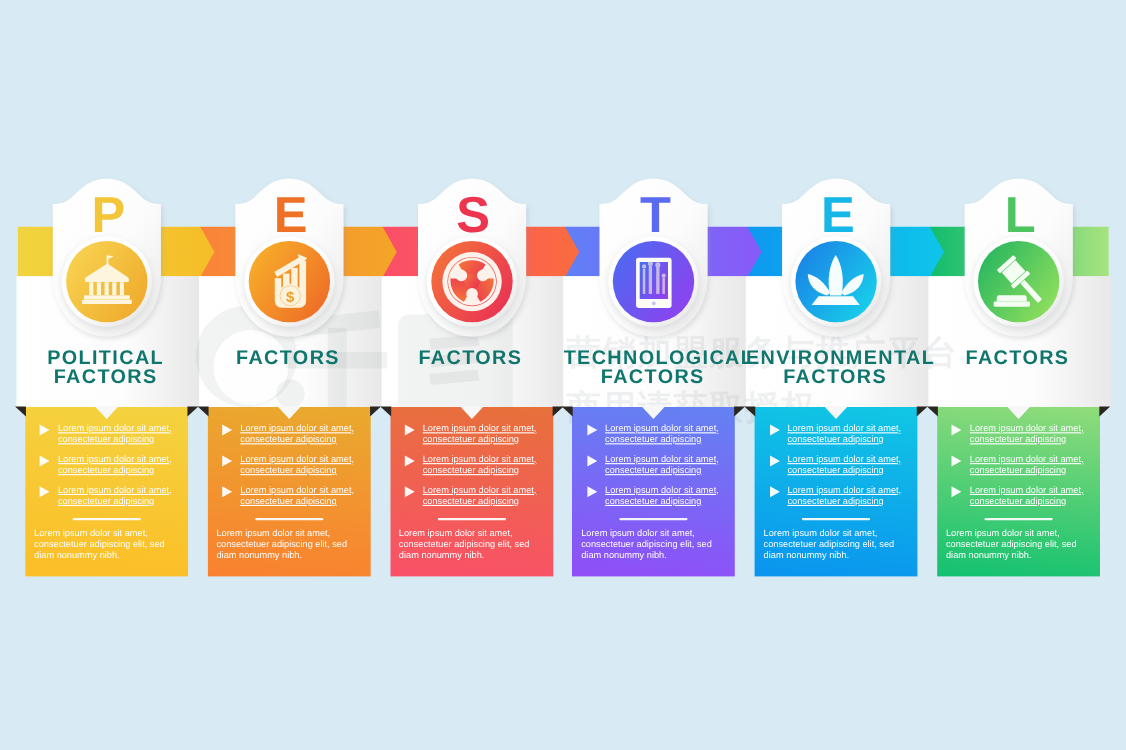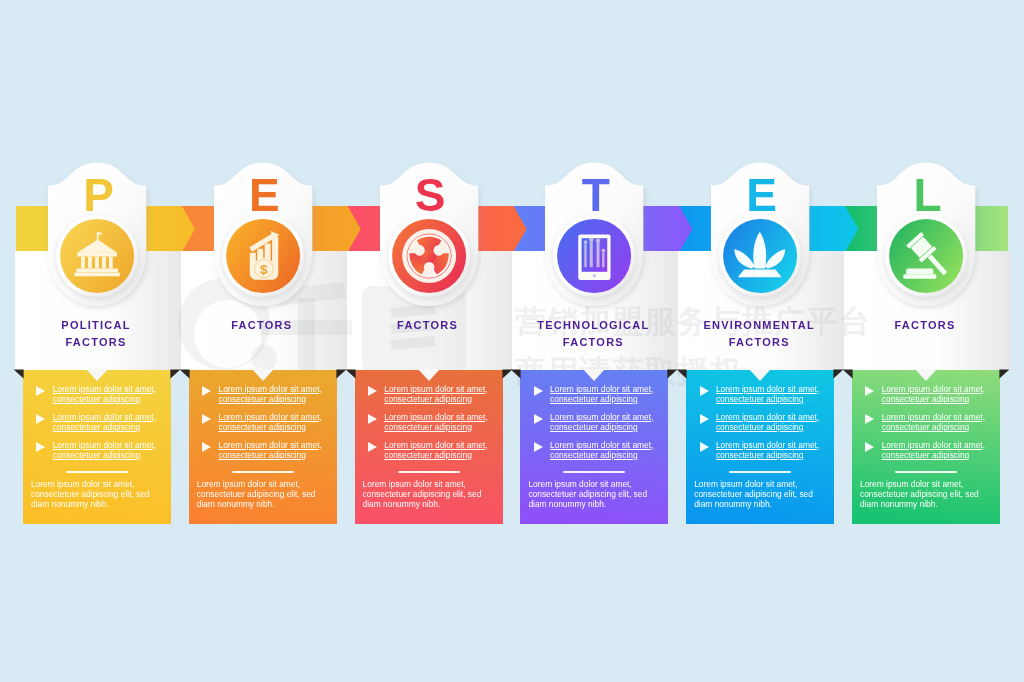--- a/index.html
+++ b/index.html
@@ -24,21 +24,21 @@
 .cli .tri{position:absolute;left:0.4px;top:2.8px;width:0;height:0;
      border-left:9.6px solid rgba(255,255,255,.95);
      border-top:5.8px solid transparent;border-bottom:5.8px solid transparent;}
 .sep{position:absolute;left:50%;margin-left:-31px;top:101px;width:62px;height:1.7px;
      background:rgba(255,255,255,.92);border-radius:1px;}
 .cfoot{position:absolute;left:8px;right:8px;top:108.5px;text-align:left;font-size:8.4px;
      line-height:10.4px;color:#fff;letter-spacing:0;}
 .sletter{position:absolute;top:172px;width:120px;text-align:center;font-weight:700;
      font-size:46px;line-height:46px;}
 .ptitle{position:absolute;top:317px;width:162px;text-align:center;font-weight:700;
-     color:#4c1d95;font-size:11px;line-height:17.3px;letter-spacing:1.25px;}
+     color:#0f766e;font-size:18px;line-height:17.3px;letter-spacing:1.25px;}
 
 .box0{background:linear-gradient(186deg,#f4d240 0%,#fcbe26 100%);}
 .box1{background:linear-gradient(186deg,#e9aa2e 0%,#fa8030 100%);}
 .box2{background:linear-gradient(186deg,#e7713a 0%,#fa5069 100%);}
 .box3{background:linear-gradient(186deg,#6382f2 0%,#904ef8 100%);}
 .box4{background:linear-gradient(186deg,#11c7e4 0%,#0a94ef 100%);}
 .box5{background:linear-gradient(186deg,#91dc7b 0%,#12c170 100%);}
 </style>
 </head>
 <body>

